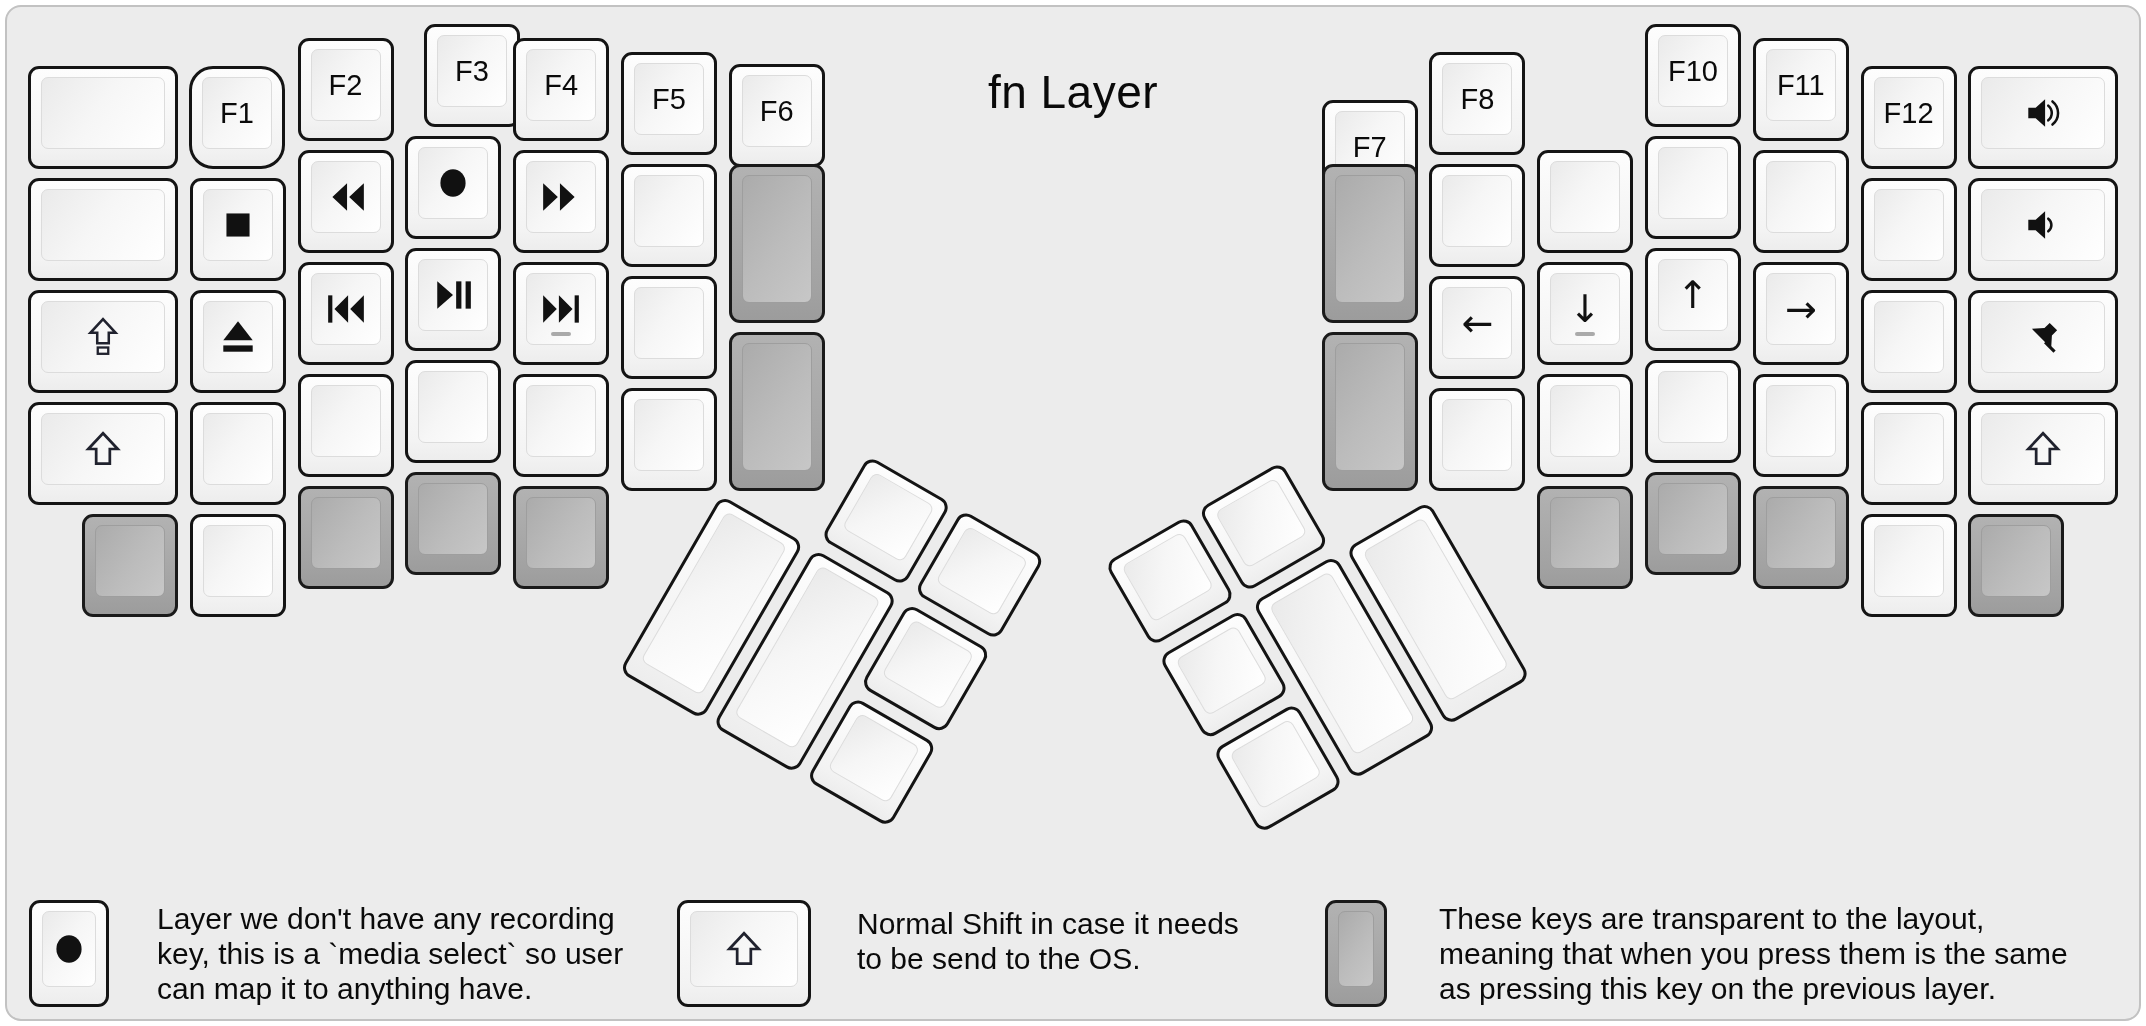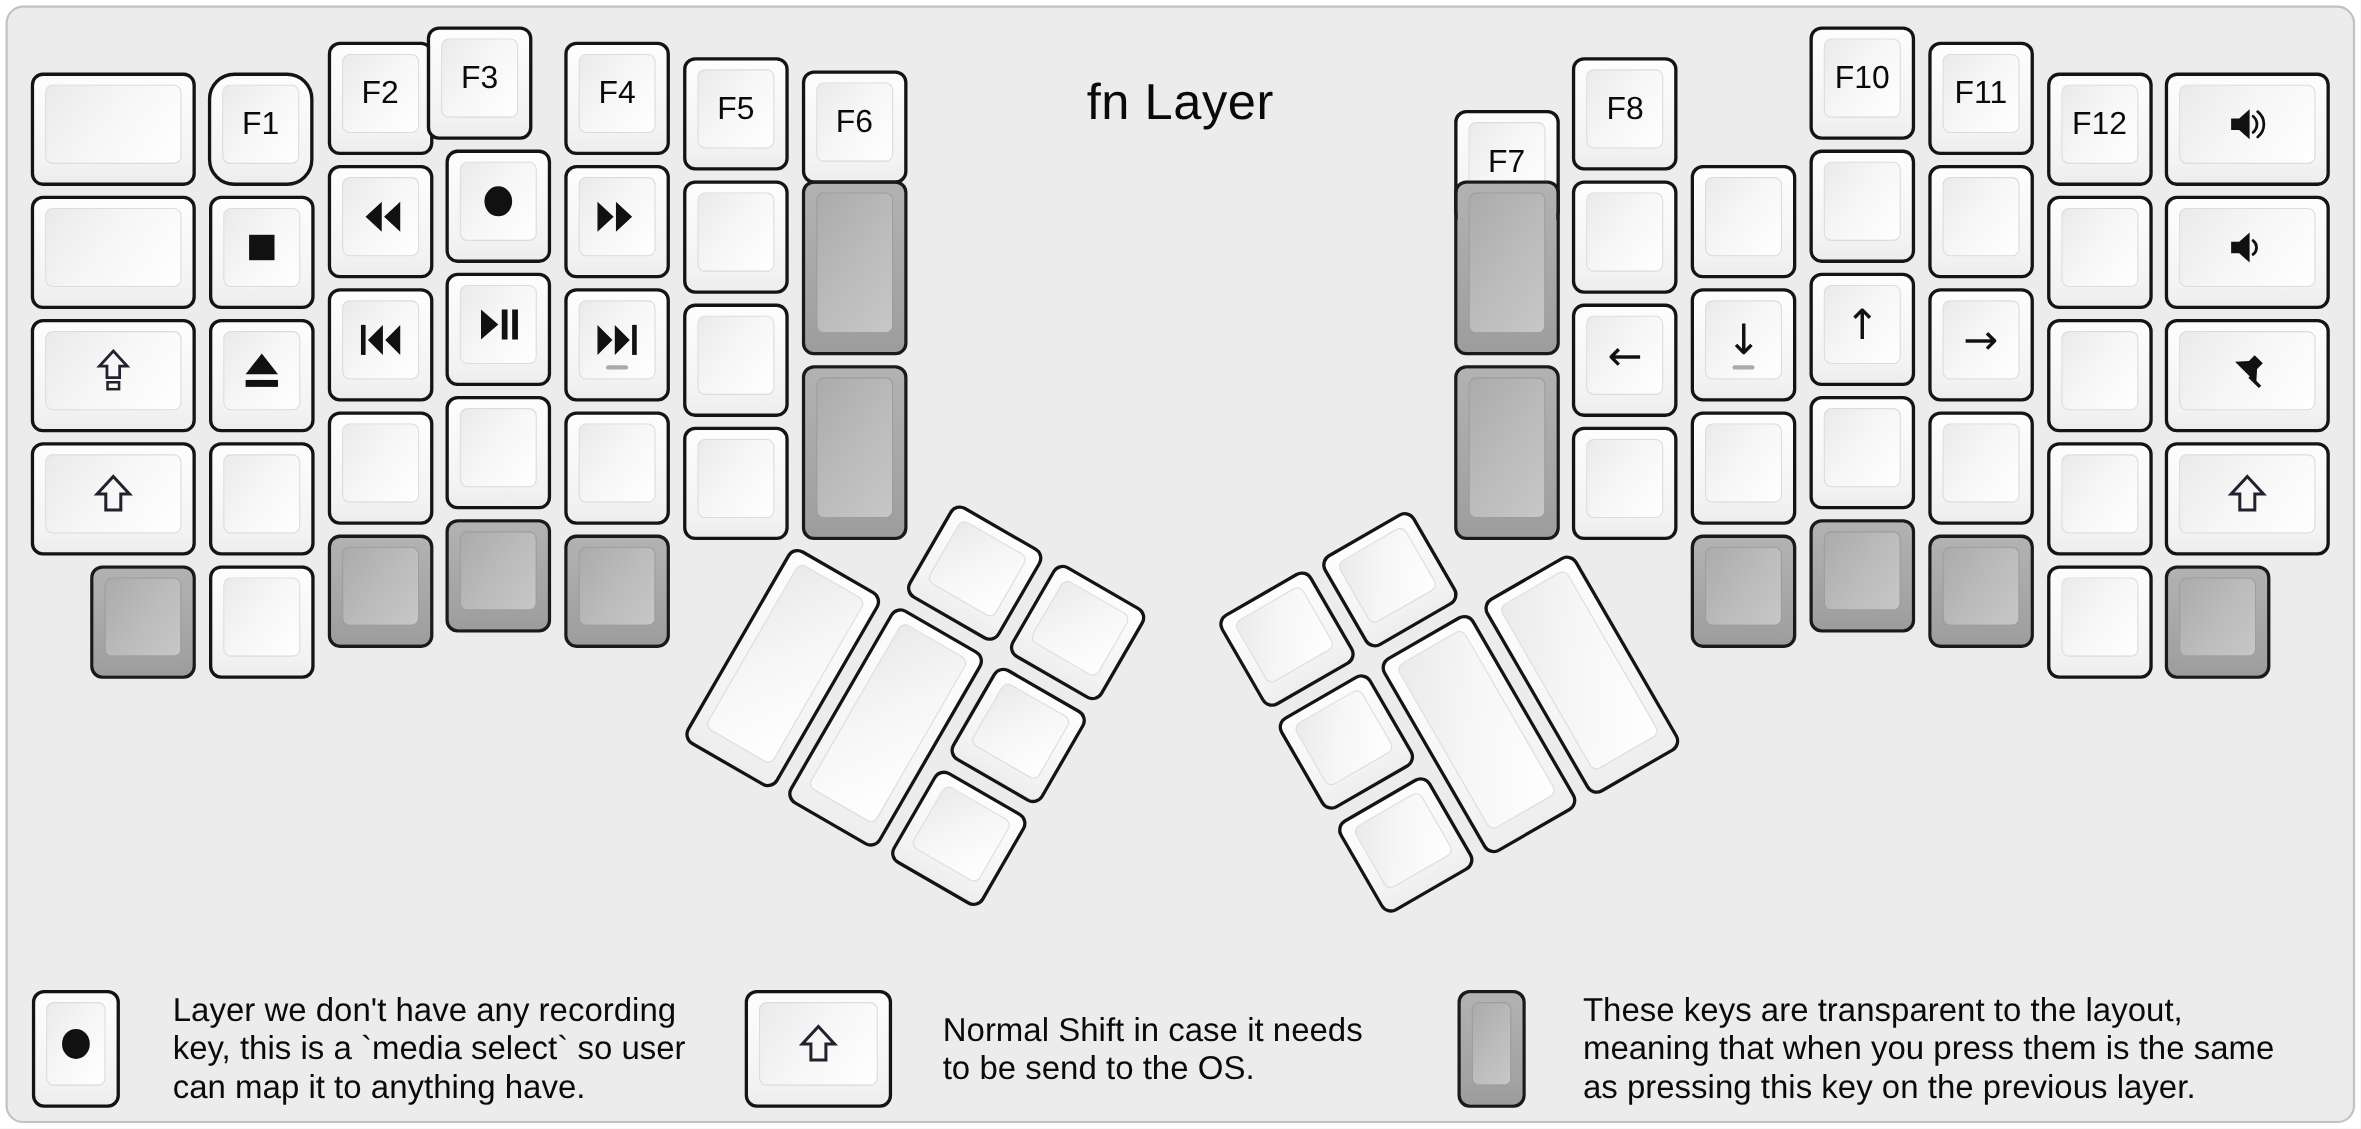--- a/index.html
+++ b/index.html
@@ -129,21 +129,21 @@
             <svg width="42" height="42" viewBox="0 0 40 40">
               <rect x="3" y="7" width="4" height="26" fill="#111111"></rect>
               <path d="M22 7 L9 20 L22 33 Z M37 7 L24 20 L37 33 Z" fill="#111111"></path>
             </svg>
           </span>
         </div>
       </div>
       <div class="key" style="left: 290.5px; top: 367px; width: 96px; height: 103px;">
         <div class="cap"></div>
       </div>
-      <div class="key" style="left: 381px; top: 17px; width: 96px; height: 103px;">
+      <div class="key" style="left: 417px; top: 17px; width: 96px; height: 103px;">
         <div class="cap">
           <span class="klabel">F3</span>
         </div>
       </div>
       <div class="key" style="left: 398.3px; top: 129px; width: 96px; height: 103px;">
         <div class="cap">
           <span>
             <svg width="42" height="42" viewBox="0 0 40 40">
               <ellipse cx="20" cy="20" rx="12" ry="13" fill="#111111"></ellipse>
             </svg>
@@ -434,21 +434,21 @@
       <div class="legend-item" style="left: 0px; top: 893px; width: 100%;">
         <div class="key lkey" style="left: 670px; top: 0px; width: 134px; height: 107px;">
           <div class="cap">
             <span>
               <svg width="42" height="42" viewBox="0 0 40 40">
                 <path d="M20 5 L34 20 H26.5 V34 H13.5 V20 H6 Z" fill="none" stroke="#20222e" stroke-width="2.6" stroke-linejoin="miter"></path>
               </svg>
             </span>
           </div>
         </div>
-        <div class="legend-text" style="left: 850px; top: 19px;">
+        <div class="legend-text" style="left: 850px; top: 6px;">
           <div>Normal Shift in case it needs</div>
           <div>to be send to the OS.</div>
         </div>
       </div>
       <div class="legend-item" style="left: 0px; top: 893px; width: 100%; margin-left: 24px;">
         <div class="key gray lkey" style="left: 1294px; top: 0px; width: 62px; height: 107px;">
           <div class="cap"></div>
         </div>
         <div class="legend-text" style="left: 1408px; top: 1px;">
           <div>These keys are transparent to the layout,</div>

